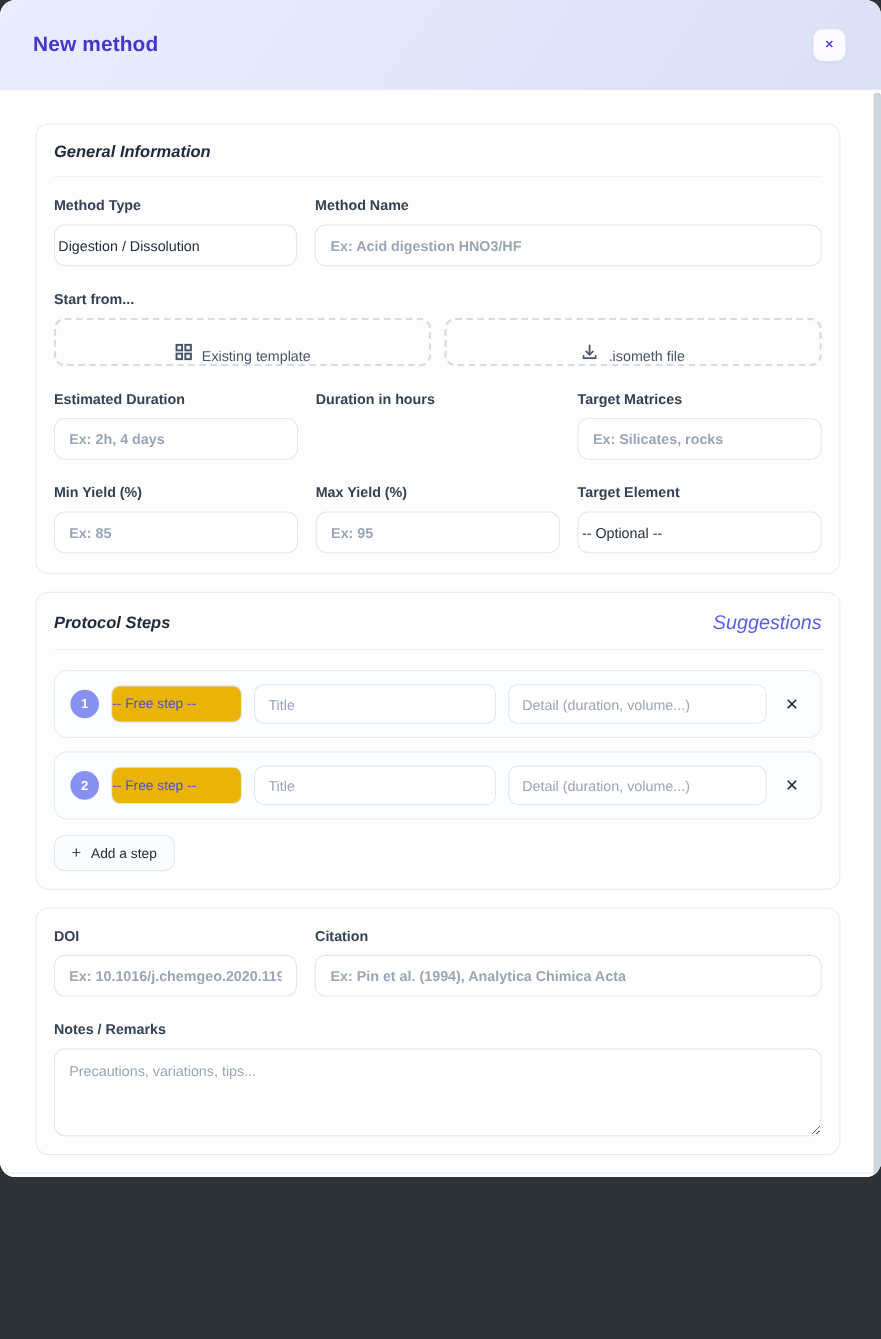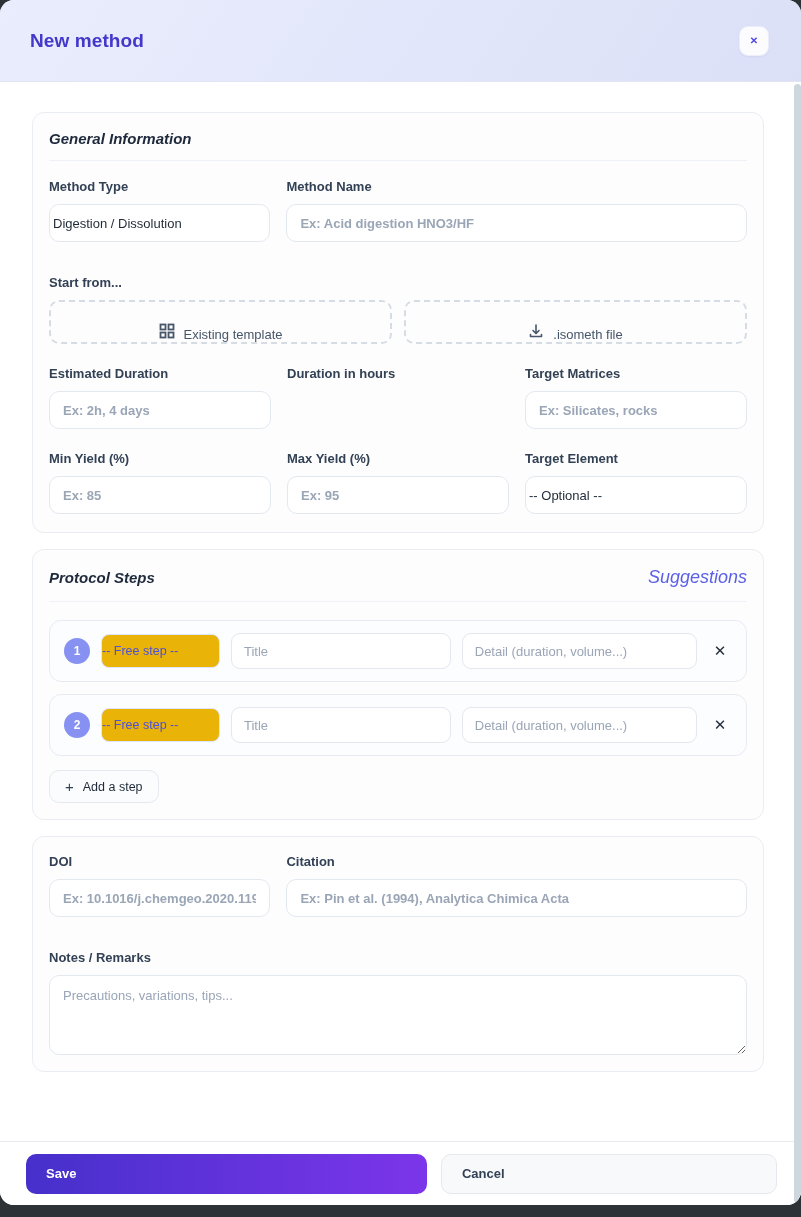--- a/index.html
+++ b/index.html
@@ -4,21 +4,21 @@
 <style>
   * { box-sizing: border-box; margin: 0; padding: 0; }
   html, body {
     width: 801px; height: 1217px;
     background: #2d3237;
     font-family: "Liberation Sans", sans-serif;
     position: relative;
     overflow: hidden;
   }
   .modal {
-    position: absolute; left: 0; top: 0; right: 0; height: 1205px;
+    position: absolute; left: 0; top: 0; right: 0; height: 1070px;
     background: #ffffff;
     border-radius: 14px;
     overflow: hidden;
     display: flex; flex-direction: column;
   }
   
   .modal-header {
     flex: 0 0 82px;
     background: linear-gradient(125deg, #eaedfd 0%, #e2e6fa 55%, #dce0f7 100%);
     display: flex; align-items: center; justify-content: space-between;
@@ -42,21 +42,21 @@
     padding: 17px 16px 16px 16px;
     margin-bottom: 16px;
   }
   .section-head {
     display: flex; align-items: center; justify-content: space-between;
     padding-bottom: 13px; border-bottom: 1px solid #eef1f5; margin-bottom: 18px; font-style: italic;
   }
   .section-title { font-size: 15px; font-weight: 700; color: #1e293b; }
   .link { color: #5a5fe6; font-size: 18px; font-weight: 400; cursor: pointer; }
   .field-label { display: block; font-size: 13px; font-weight: 700; color: #334155; margin-bottom: 10px; }
-  .grid-13 { display: grid; grid-template-columns: 1fr 2.08fr; column-gap: 16px; margin-bottom: 33px; }
+  .grid-13 { display: grid; grid-template-columns: 1fr 2.08fr; column-gap: 16px; margin-bottom: 22px; }
   .grid-2  { display: grid; grid-template-columns: 1fr 1fr; column-gap: 12px; }
   .grid-3  { display: grid; grid-template-columns: 1fr 1fr 1fr; column-gap: 16px; margin-bottom: 22px; }
   .mb22 { margin-bottom: 22px; }
   .mb0 { margin-bottom: 2px; }
   .text-input {
     width: 100%; height: 38px;
     border: 1px solid #e3e8ef; border-radius: 10px;
     padding: 0 13px; font-size: 13px; color: #1f2937;
     background: #ffffff; outline: none;
     font-family: "Liberation Sans", sans-serif;

